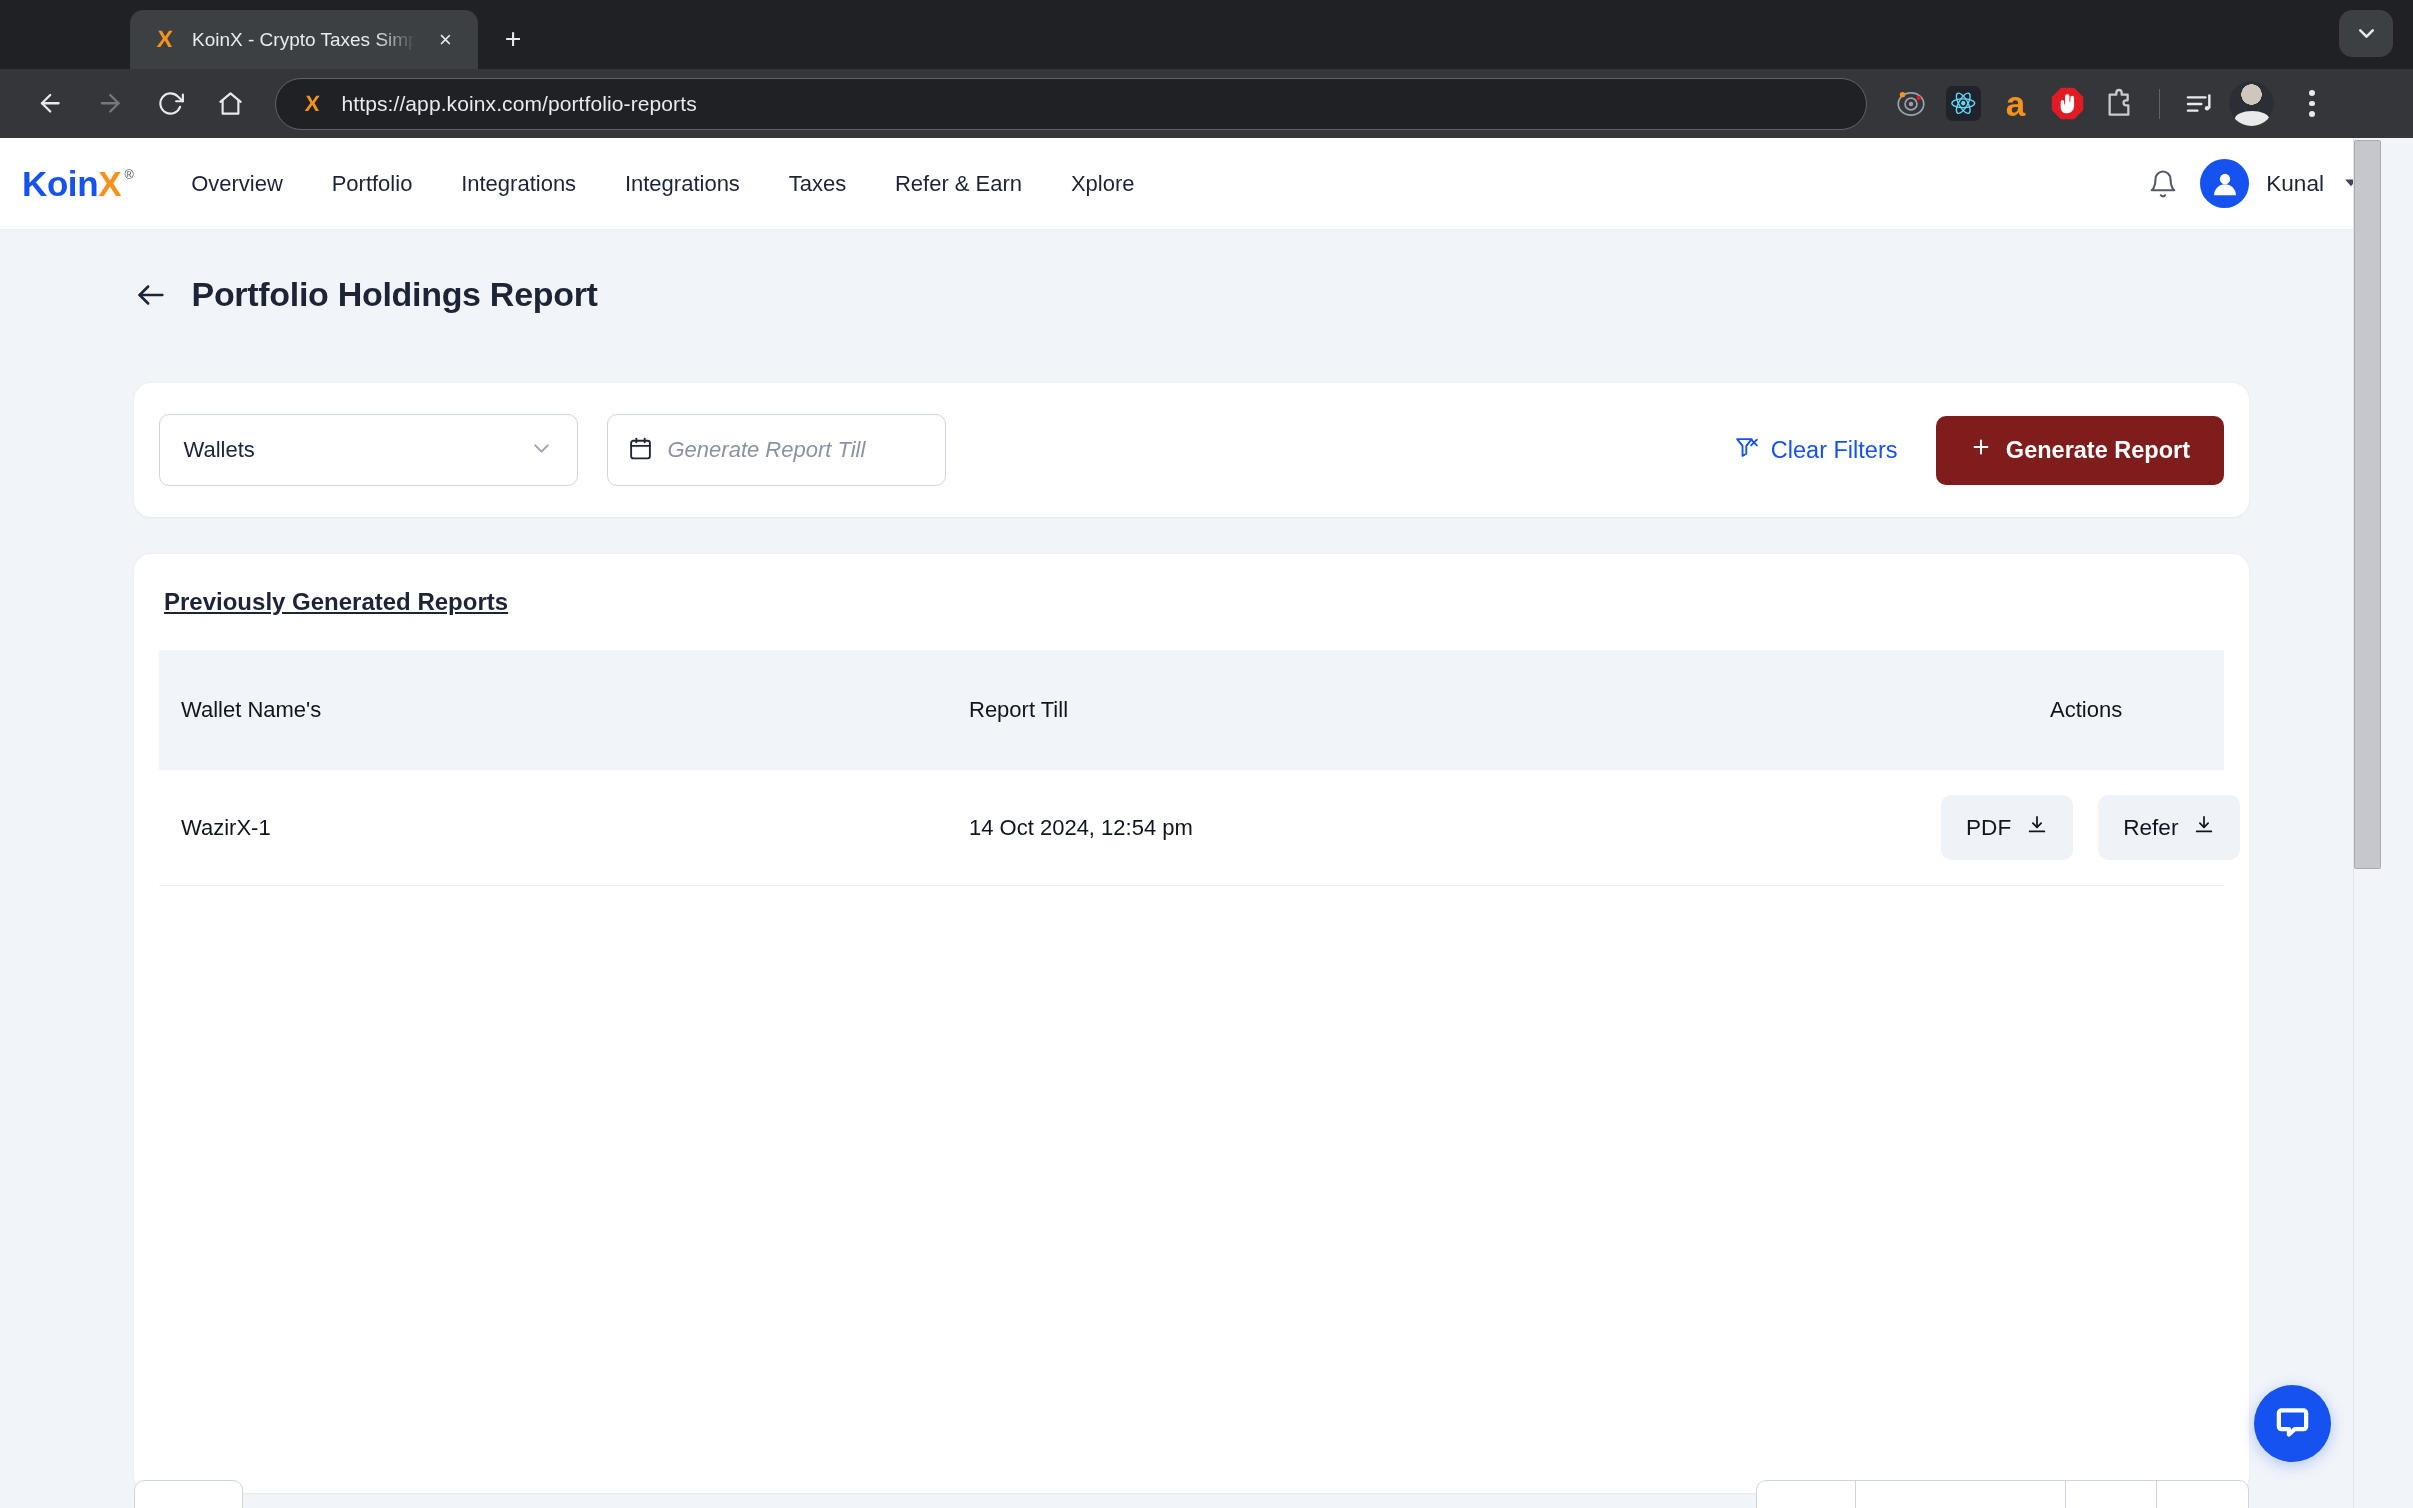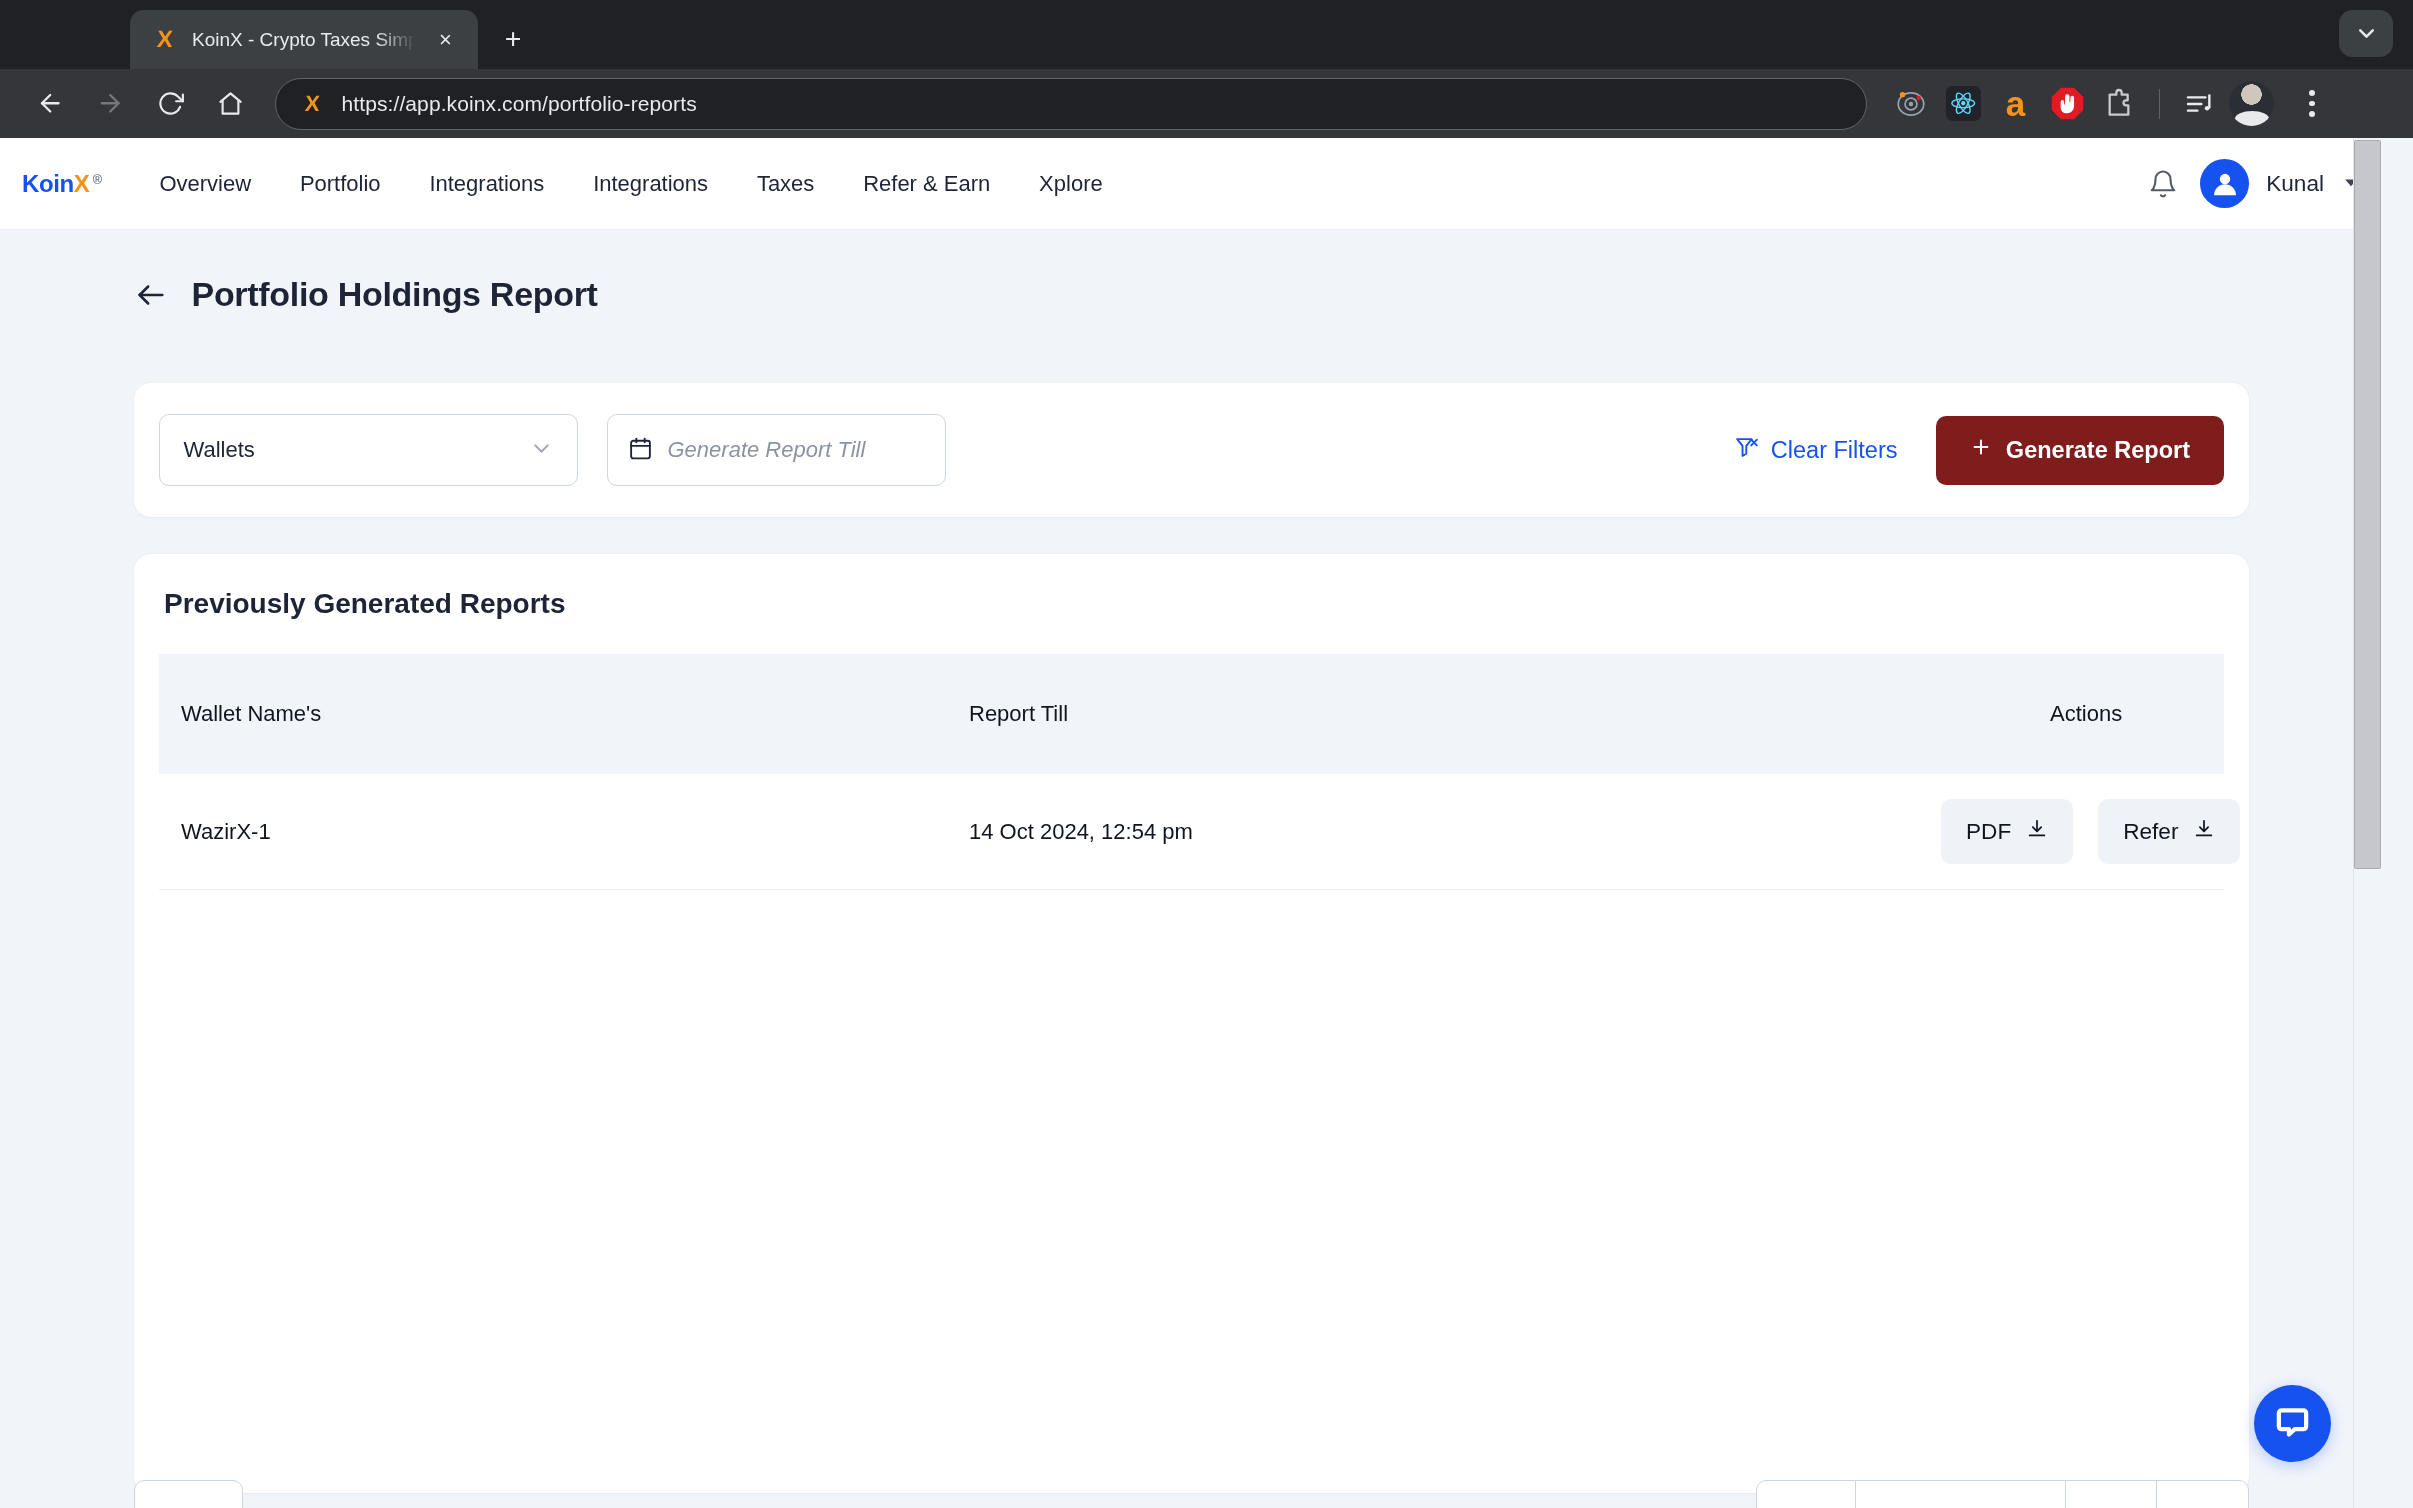--- a/index.html
+++ b/index.html
@@ -105,21 +105,21 @@
     position: relative; overflow: hidden;
   }
   #page { width: 2383px; height: 100%; position: relative; }
 
   
   #app-header {
     height: 92px; background: #ffffff; display: flex; align-items: center;
     padding: 0 22px 0 22px; border-bottom: 0.8px solid #eceff4;
   }
   #brand { display: flex; align-items: flex-start; margin-right: 39px; cursor: pointer; }
-  #brand-text { font-size: 24px; font-weight: bold; letter-spacing: -0.4px; line-height: 1; }
+  #brand-text { font-size: 35px; font-weight: bold; letter-spacing: -0.4px; line-height: 1; }
   #brand-text .k { color: #1652F0; }
   #brand-text .x { color: #F7931A; }
   #brand-reg { font-size: 12.6px; color: #4a5668; margin-left: 3.4px; margin-top: 1.7px; }
   #main-nav { display: flex; align-items: center; gap: 12px; }
   .nav-link {
     font-size: 22px; color: #1c2436; padding: 0 18.4px; cursor: pointer;
     white-space: nowrap;
   }
   #header-right { margin-left: auto; display: flex; align-items: center; gap: 22px; }
   #bell-icon { cursor: pointer; display: flex; align-items: center; }
@@ -172,22 +172,23 @@
     height: 69px; background: #7f1d1d; color: #fff;
     border: none; border-radius: 10px; padding: 0 34px;
     font-size: 23.5px; font-weight: bold; cursor: pointer;
     display: flex; align-items: center; gap: 13.4px;
     font-family: "Liberation Sans", sans-serif;
   }
 
   
   #reports-card { padding: 34px 25px 0 25px; min-height: 939px; }
   #reports-title {
-    font-size: 28px; font-weight: bold; color: #1c2436; padding-left: 5px;
+    font-size: 24px; font-weight: bold; color: #1c2436; padding-left: 5px;
     margin-bottom: 34px;
+    text-decoration: underline;
   }
   #reports-table { width: 100%; border-collapse: collapse; table-layout: fixed; }
   #reports-table thead tr { background: #F1F4F9; }
   #reports-table th {
     text-align: left; font-size: 22px; font-weight: normal; color: #10161f;
     padding: 27px 0 27px 22px; height: 120px;
   }
   #reports-table td {
     font-size: 22px; color: #10161f; padding: 25px 0 25px 22px;
     border-bottom: 0.8px solid #eceff4; height: 99px; vertical-align: middle;

